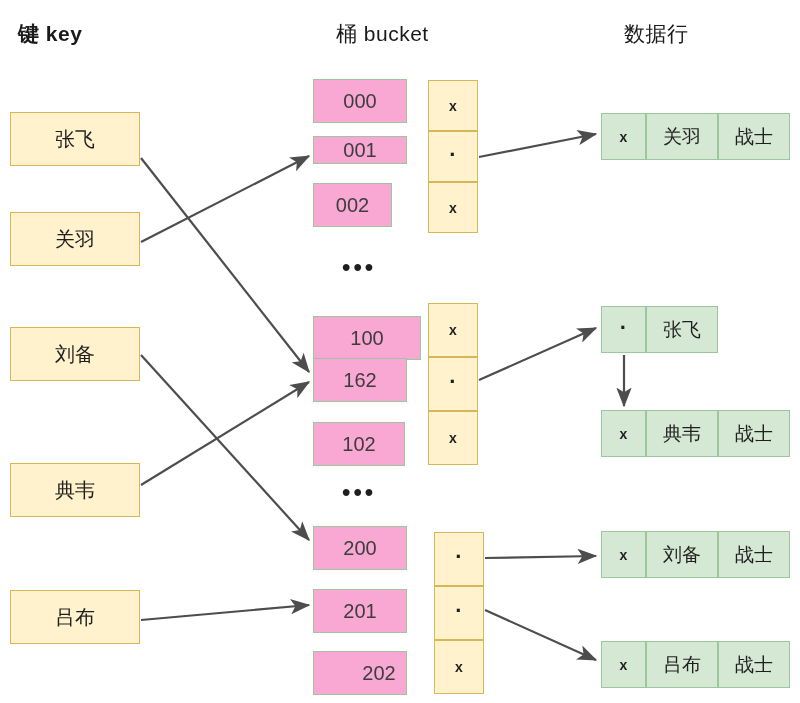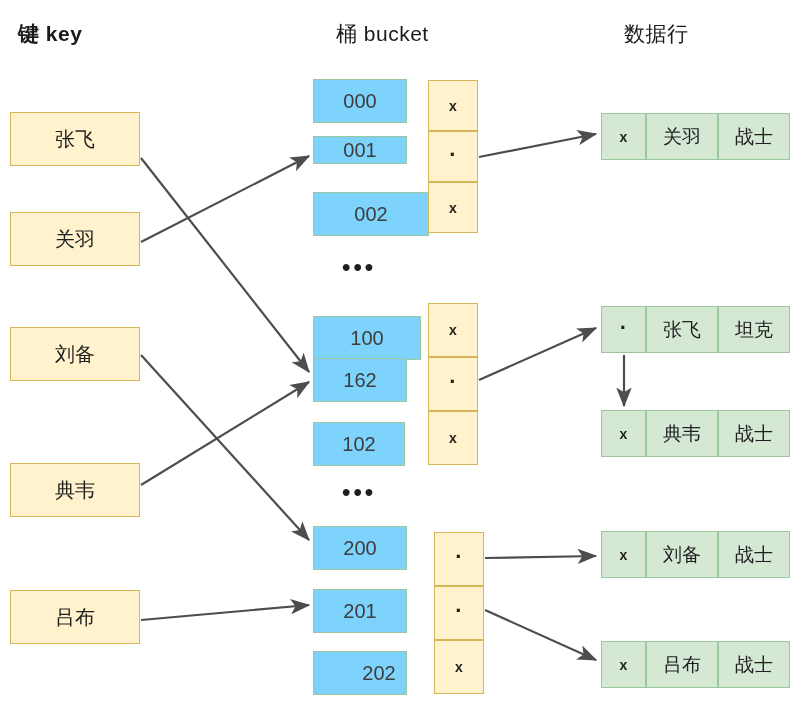--- a/index.html
+++ b/index.html
@@ -34,21 +34,21 @@
     border: 1px solid #d6b656;
     box-sizing: border-box;
     display: flex;
     align-items: center;
     justify-content: center;
     font-size: 20px;
     color: #1f1f1f;
   }
   .bucket-cell {
     position: absolute;
-    background: #7dd3fc;
+    background: #f9a8d4;
     border: 1px solid #9cc69b;
     box-sizing: border-box;
     display: flex;
     align-items: center;
     justify-content: center;
     font-size: 20px;
     color: #3d3d3d;
   }
   .ptr-stack {
     position: absolute;
@@ -141,21 +141,21 @@
   <div id="keys">
       <div class="key-box" style="left: 10px; top: 112px; width: 130px; height: 54px;">张飞</div>
       <div class="key-box" style="left: 10px; top: 212px; width: 130px; height: 54px;">关羽</div>
       <div class="key-box" style="left: 10px; top: 327px; width: 130px; height: 54px;">刘备</div>
       <div class="key-box" style="left: 10px; top: 463px; width: 130px; height: 54px;">典韦</div>
       <div class="key-box" style="left: 10px; top: 590px; width: 130px; height: 54px;">吕布</div>
     </div>
   <div id="buckets">
       <div class="bucket-cell" style="left: 313px; top: 79px; width: 94px; height: 44px;">000</div>
       <div class="bucket-cell" style="left: 313px; top: 136px; width: 94px; height: 28px;">001</div>
-      <div class="bucket-cell" style="left: 313px; top: 192px; width: 116px; height: 44px;">002</div>
+      <div class="bucket-cell" style="left: 313px; top: 183px; width: 79px; height: 44px;">002</div>
       <div class="ptr-stack" style="left: 428px; top: 80px; width: 50px; height: 153px;">
         <div class="ptr-cell" style="top: 0px; height: 51px;">x</div>
         <div class="ptr-cell dot" style="top: 51px; height: 51px;">·</div>
         <div class="ptr-cell" style="top: 102px; height: 51px;">x</div>
       </div>
       <div class="ellipsis" style="left: 342px; top: 255px;">•••</div>
       <div class="bucket-cell" style="left: 313px; top: 316px; width: 108px; height: 44px;">100</div>
       <div class="bucket-cell" style="left: 313px; top: 358px; width: 94px; height: 44px;">162</div>
       <div class="bucket-cell" style="left: 313px; top: 422px; width: 92px; height: 44px;">102</div>
       <div class="ptr-stack" style="left: 428px; top: 303px; width: 50px; height: 162px;">
@@ -175,21 +175,20 @@
     </div>
   <div id="rows">
       <div class="row" style="left: 601px; top: 113px; width: 189px; height: 47px;">
         <div class="row-cell ptr" style="width: 45px;">x</div>
         <div class="row-cell" style="width: 72px;">关羽</div>
         <div class="row-cell" style="width: 72px;">战士</div>
       </div>
       <div class="row" style="left: 601px; top: 306px; width: 189px; height: 47px;">
         <div class="row-cell ptr dot" style="width: 45px;">·</div>
         <div class="row-cell" style="width: 72px;">张飞</div>
-        <div class="row-cell" style="width: 72px;">坦克</div>
       </div>
       <div class="row" style="left: 601px; top: 410px; width: 189px; height: 47px;">
         <div class="row-cell ptr" style="width: 45px;">x</div>
         <div class="row-cell" style="width: 72px;">典韦</div>
         <div class="row-cell" style="width: 72px;">战士</div>
       </div>
       <div class="row" style="left: 601px; top: 531px; width: 189px; height: 47px;">
         <div class="row-cell ptr" style="width: 45px;">x</div>
         <div class="row-cell" style="width: 72px;">刘备</div>
         <div class="row-cell" style="width: 72px;">战士</div>

